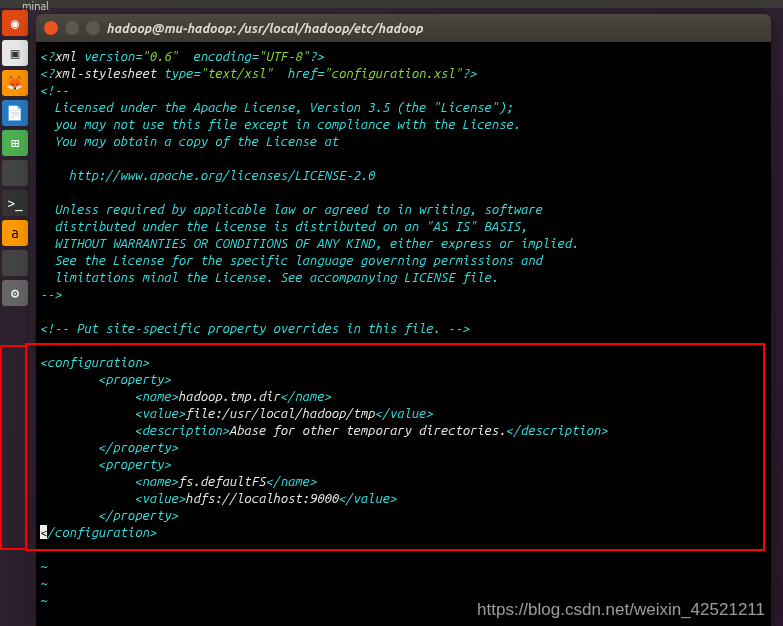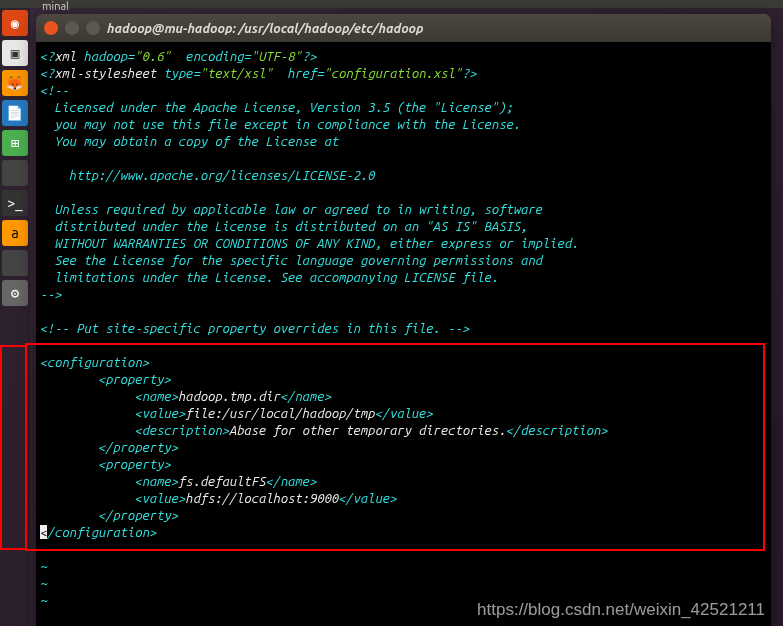--- a/index.html
+++ b/index.html
@@ -16,21 +16,21 @@
       top: 0; left: 0; right: 0; bottom: 0;
       background: linear-gradient(135deg, #3a2a3a 0%, #2a1a2a 100%);
     }
     .top-bar {
       position: absolute;
       top: 0; left: 0; right: 0;
       height: 8px;
       background: #3c3b37;
       color: #dfdbd2;
       font-size: 11px;
-      padding-left: 42px;
+      padding-left: 22px;
       font-family: Ubuntu, sans-serif;
     }
     .launcher {
       position: absolute;
       left: 0; top: 8px; bottom: 0;
       width: 30px;
       background: rgba(40,30,40,0.6);
       display: flex;
       flex-direction: column;
       gap: 4px;
@@ -148,34 +148,34 @@
   <div class="launcher-icon ic-gear">⚙</div>
 </div>
 
 <div class="terminal-window">
   <div class="titlebar">
     <span class="win-btn btn-close"></span>
     <span class="win-btn btn-min"></span>
     <span class="win-btn btn-max"></span>
     <span>hadoop@mu-hadoop: /usr/local/hadoop/etc/hadoop</span>
   </div>
-  <div class="terminal-body"><span class="cyan">&lt;?</span><span>xml</span><span class="cyan"> hadoop=</span><span class="green">"</span><span class="green">0.6</span><span class="green">"</span><span class="cyan">  encoding=</span><span class="green">"</span><span class="green">UTF-8</span><span class="green">"</span><span class="cyan">?&gt;</span>
+  <div class="terminal-body"><span class="cyan">&lt;?</span><span>xml</span><span class="cyan"> version=</span><span class="green">"</span><span class="green">0.6</span><span class="green">"</span><span class="cyan">  encoding=</span><span class="green">"</span><span class="green">UTF-8</span><span class="green">"</span><span class="cyan">?&gt;</span>
 <span class="cyan">&lt;?</span><span>xml-stylesheet</span><span class="cyan"> type=</span><span class="green">"</span><span class="green">text/xsl</span><span class="green">"</span><span class="cyan">  href=</span><span class="green">"</span><span class="green">configuration.xsl</span><span class="green">"</span><span class="cyan">?&gt;</span>
 <span class="cyan">&lt;!--</span>
 <span class="cyan">  Licensed under the Apache License, Version 3.5 (the "License");</span>
 <span class="cyan">  you may not use this file except in compliance with the License.</span>
 <span class="cyan">  You may obtain a copy of the License at</span>
 <span class="cyan"></span>
 <span class="cyan">    http://www.apache.org/licenses/LICENSE-2.0</span>
 <span class="cyan"></span>
 <span class="cyan">  Unless required by applicable law or agreed to in writing, software</span>
 <span class="cyan">  distributed under the License is distributed on an "AS IS" BASIS,</span>
 <span class="cyan">  WITHOUT WARRANTIES OR CONDITIONS OF ANY KIND, either express or implied.</span>
 <span class="cyan">  See the License for the specific language governing permissions and</span>
-<span class="cyan">  limitations under the License. See accompanying LICENSE file.</span>
+<span class="cyan">  limitations minal the License. See accompanying LICENSE file.</span>
 <span class="cyan">--&gt;</span>
 <span class="cyan"></span>
 <span class="cyan">&lt;!-- Put site-specific property overrides in this file. --&gt;</span>
 <span class="cyan"></span>
 <span class="cyan">&lt;configuration&gt;</span>
         <span class="cyan">&lt;property&gt;</span>
              <span class="cyan">&lt;name&gt;</span><span>hadoop.tmp.dir</span><span class="cyan">&lt;/name&gt;</span>
              <span class="cyan">&lt;value&gt;</span><span>file:/usr/local/hadoop/tmp</span><span class="cyan">&lt;/value&gt;</span>
              <span class="cyan">&lt;description&gt;</span><span>Abase for other temporary directories.</span><span class="cyan">&lt;/description&gt;</span>
         <span class="cyan">&lt;/property&gt;</span>

